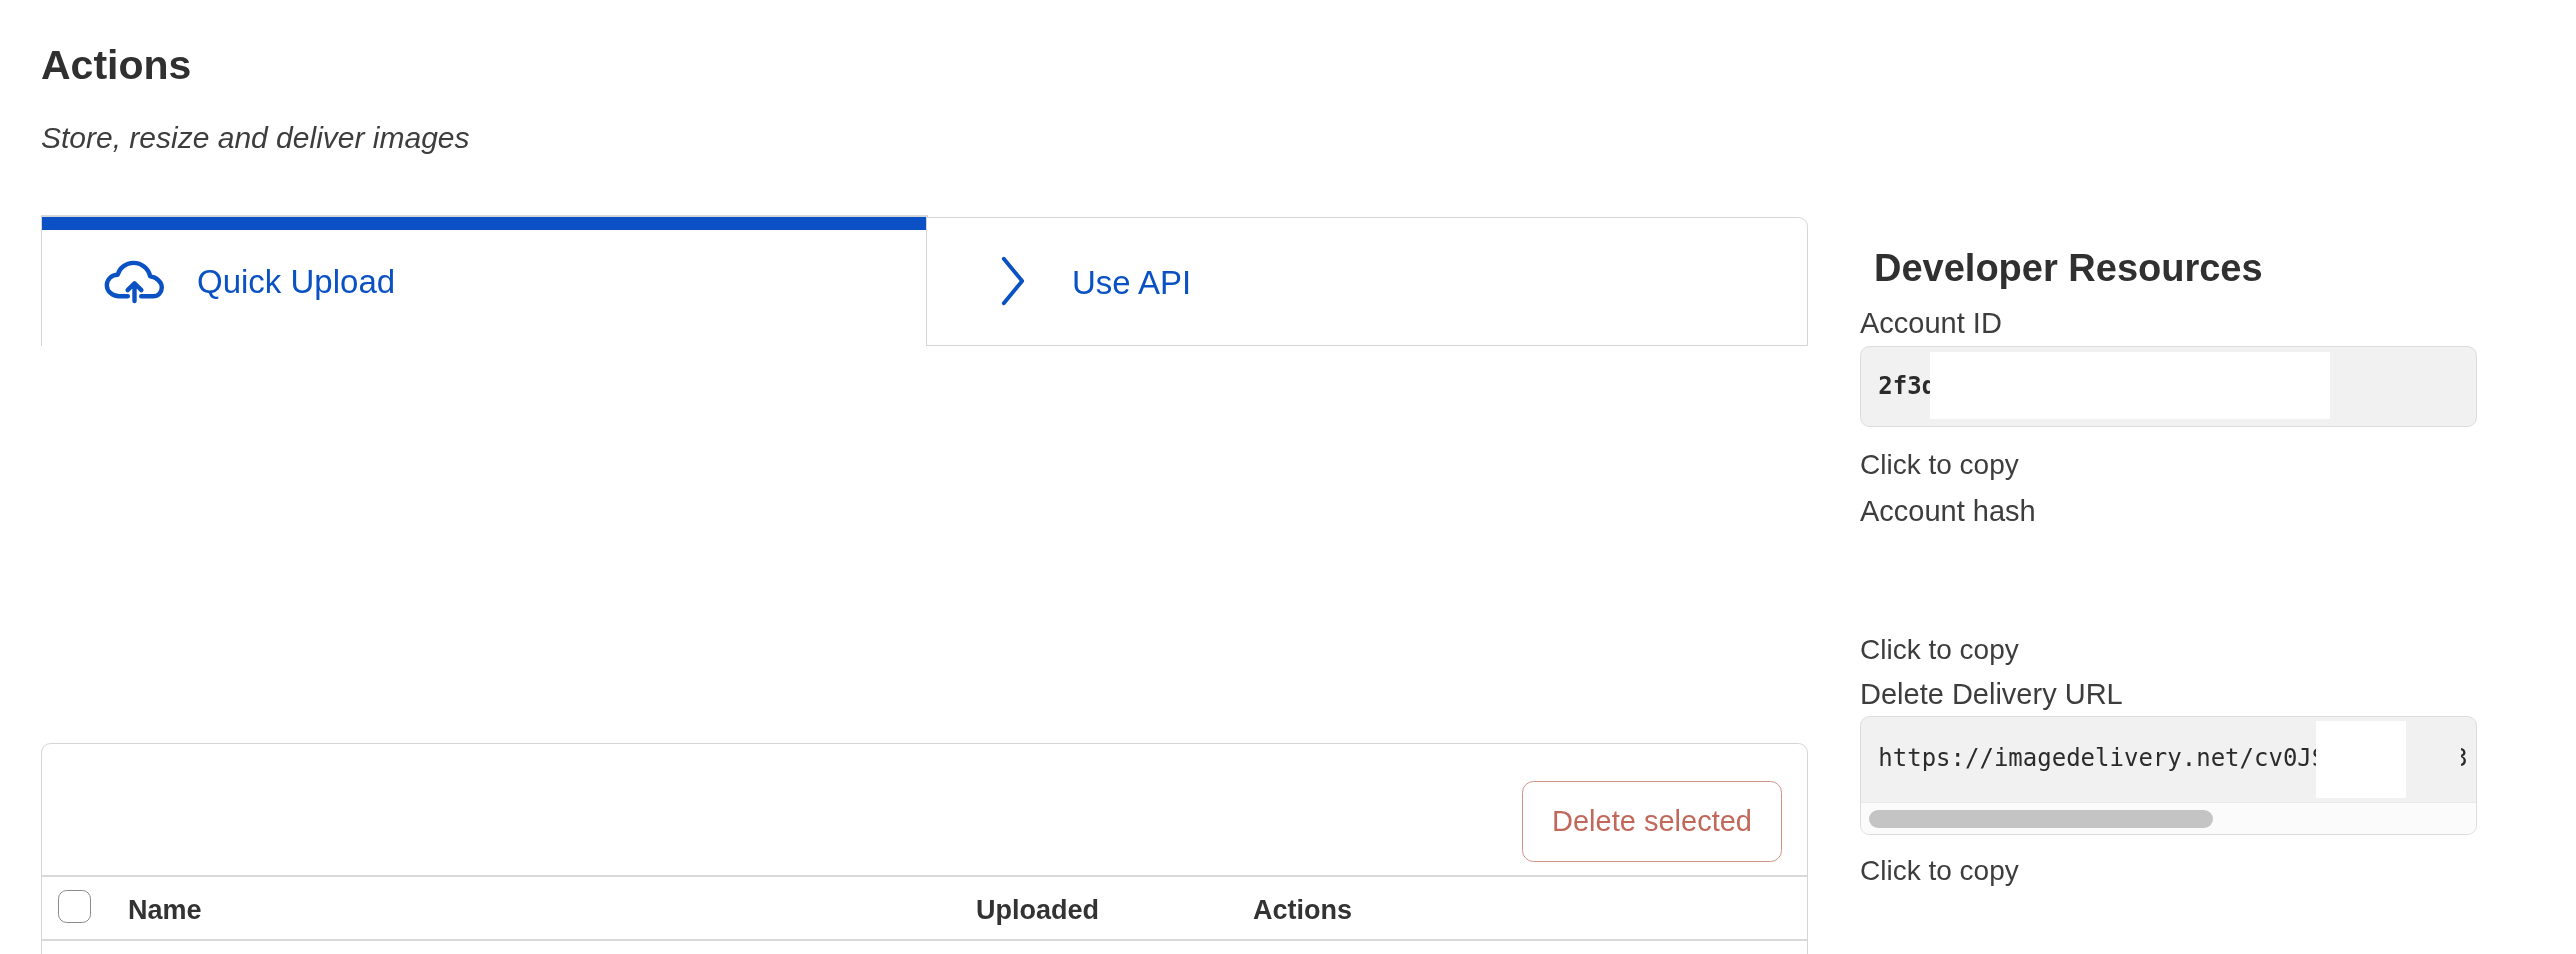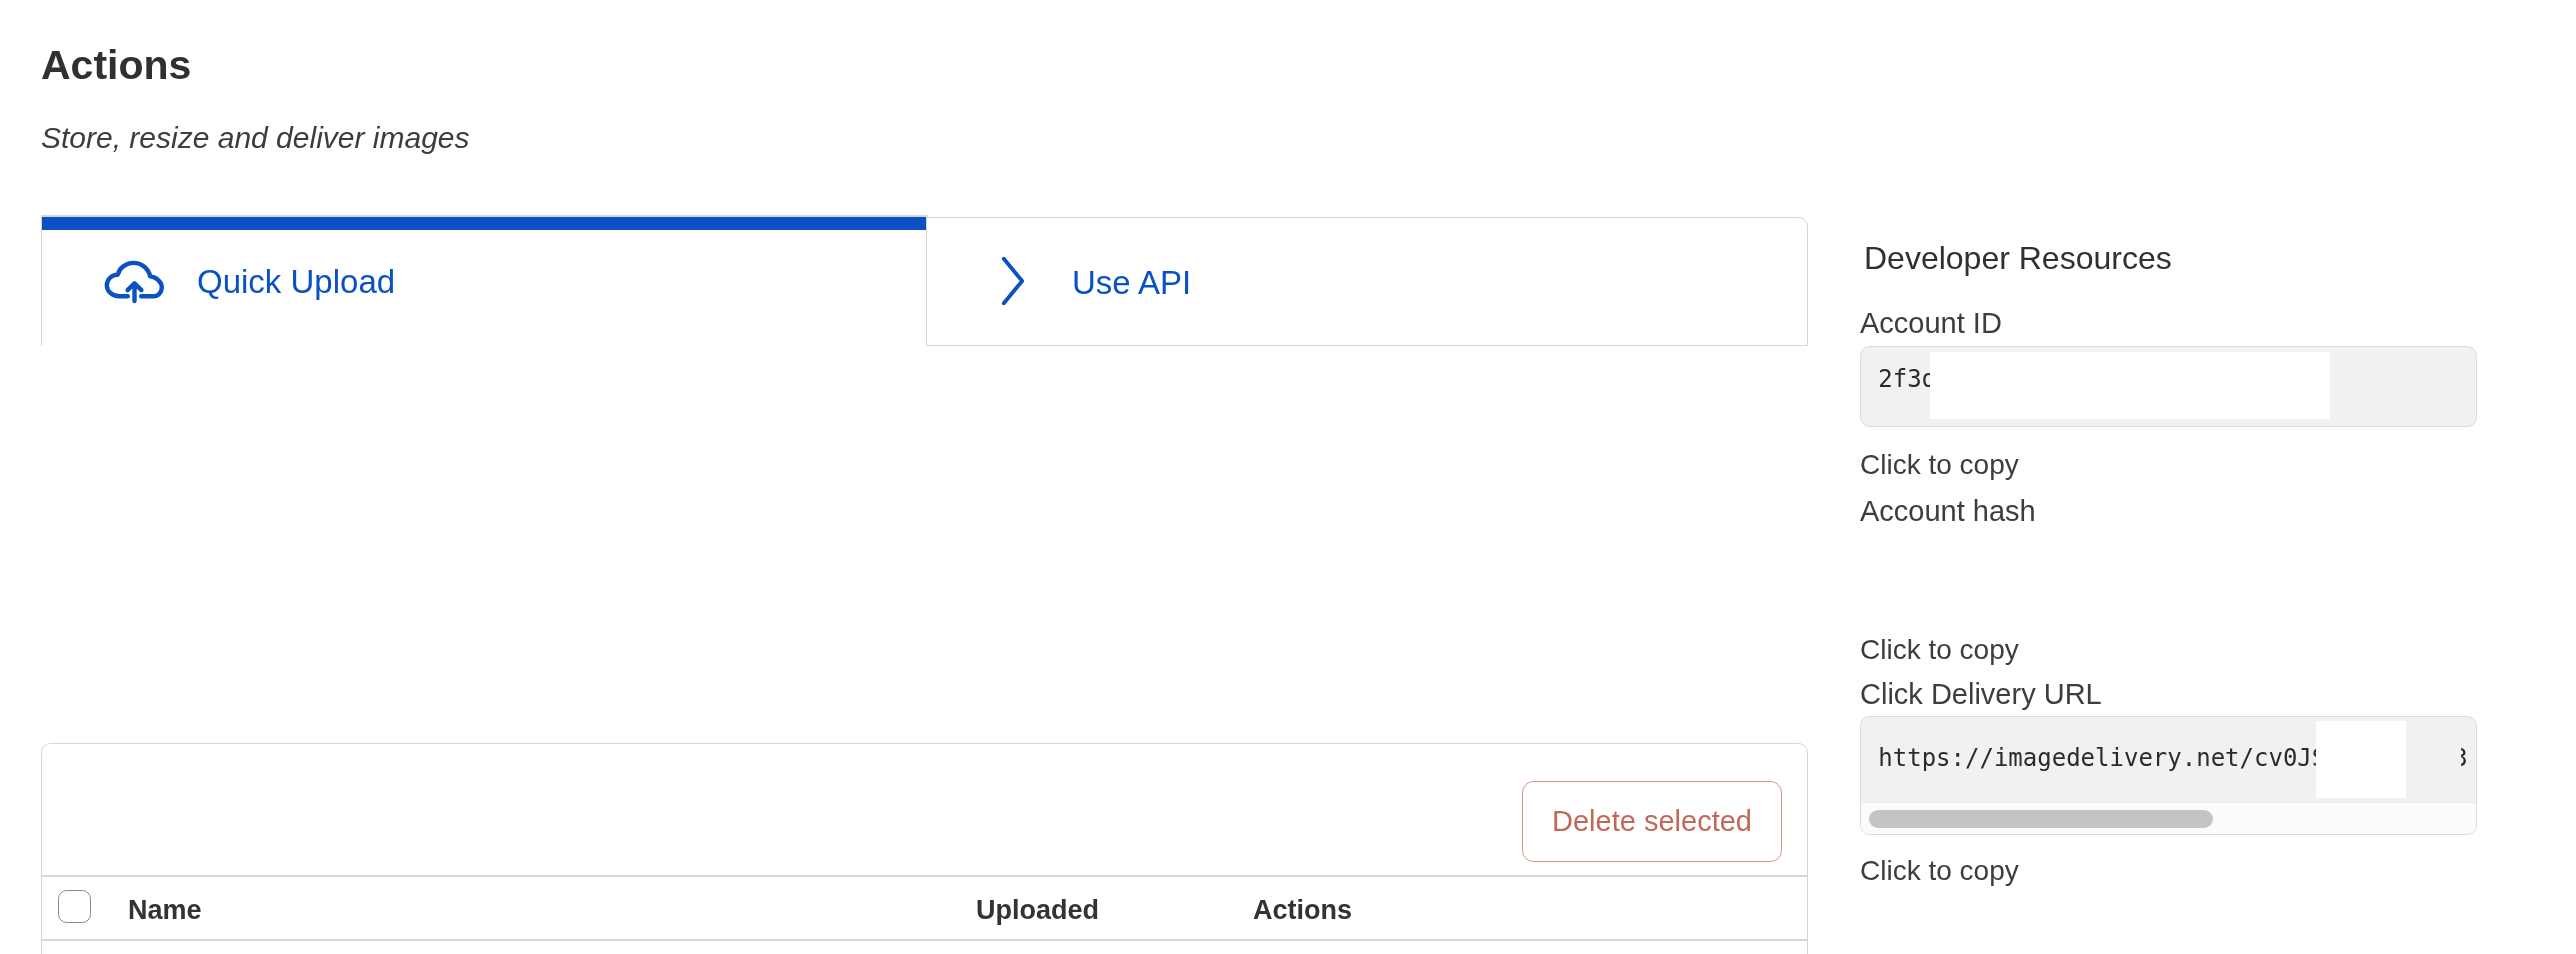--- a/index.html
+++ b/index.html
@@ -54,36 +54,36 @@
   .checkbox{
     position:absolute;left:16.4px;top:146px;width:33px;height:33px;box-sizing:border-box;
     border:1.9px solid #8a8a8a;border-radius:8.7px;background:#fff;cursor:pointer;
   }
   .col{position:absolute;top:150px;font-size:27px;font-weight:700;color:#333;line-height:33px;}
   .col-name{left:86px;text-align:right;}
   .col-uploaded{left:934px;}
   .col-actions{left:1211px;}
   
   .sidebar{position:absolute;left:1860px;top:0;width:654px;height:954px;}
-  .dr-title{position:absolute;left:0;top:231px;margin:4px;font-size:32px;font-weight:400;color:#303030;line-height:46px;}
+  .dr-title{position:absolute;left:0;top:231px;margin:14px;font-size:38px;font-weight:700;color:#303030;line-height:46px;}
   .f-label{position:absolute;left:0;font-size:29px;color:#3d3d3d;line-height:35px;}
   .f-input{
     position:absolute;left:0;width:617px;box-sizing:border-box;background:#f1f1f1;
     border:1.9px solid #dcdcdc;border-radius:9.6px;cursor:pointer;overflow:hidden;
   }
   .f-value{
     position:absolute;left:17.3px;font-family:"DejaVu Sans Mono","Liberation Mono",monospace;
     font-size:24px;color:#2b2b2b;white-space:pre;z-index:1;
   }
   .mask{position:absolute;background:#ffffff;z-index:2;}
   .f-hint{position:absolute;left:0;font-size:28px;color:#3d3d3d;line-height:33px;}
   .lbl-1{top:306px;}  .in-1{top:346px;height:81px;}  .hint-1{top:448px;}
   .lbl-2{top:494px;}  .in-2{top:531px;height:81px;}  .hint-2{top:633px;}
   .lbl-3{top:677px;}  .in-3{top:716px;height:119px;} .hint-3{top:854px;}
-  .in-1 .f-value,.in-2 .f-value{top:18px;}
+  .in-1 .f-value,.in-2 .f-value{top:25px;font-weight:bold;}
   .in-1 .mask,.in-2 .mask{left:69px;top:4.8px;width:400px;height:67px;}
   .in-3 .f-value{top:27px;}
   .in-3 .mask{left:455px;top:3.8px;width:90px;height:77px;}
   .tail-wrap{position:absolute;left:600px;top:27px;width:8.7px;height:31px;overflow:hidden;z-index:3;}
   .tail-wrap span{display:inline-block;margin-left:-7.7px;font-family:"DejaVu Sans Mono","Liberation Mono",monospace;font-size:24px;color:#2b2b2b;}
   .scroll-strip{position:absolute;left:0;top:85px;width:100%;height:33px;background:#fbfbfb;border-top:1px solid #e9e9e9;}
   .scroll-thumb{position:absolute;left:7.7px;top:6.7px;width:344px;height:18.3px;border-radius:9.6px;background:#c4c4c4;cursor:pointer;}
 </style>
 </head>
 <body>
@@ -128,21 +128,21 @@
     <div class="f-label lbl-1">Account ID</div>
     <div class="f-input in-1">
       <span class="f-value">2f3d</span>
       <div class="mask"></div>
     </div>
     <div class="f-hint hint-1">Click to copy</div>
 
     <div class="f-label lbl-2">Account hash</div>
     <div class="f-hint hint-2">Click to copy</div>
 
-    <div class="f-label lbl-3">Click Delivery URL</div>
+    <div class="f-label lbl-3">Delete Delivery URL</div>
     <div class="f-input in-3">
       <span class="f-value">https://imagedelivery.net/cv0JSj</span>
       <div class="mask"></div>
       <span class="tail-wrap"><span>3</span></span>
       <div class="scroll-strip">
         <div class="scroll-thumb"></div>
       </div>
     </div>
     <div class="f-hint hint-3">Click to copy</div>
   </div>

